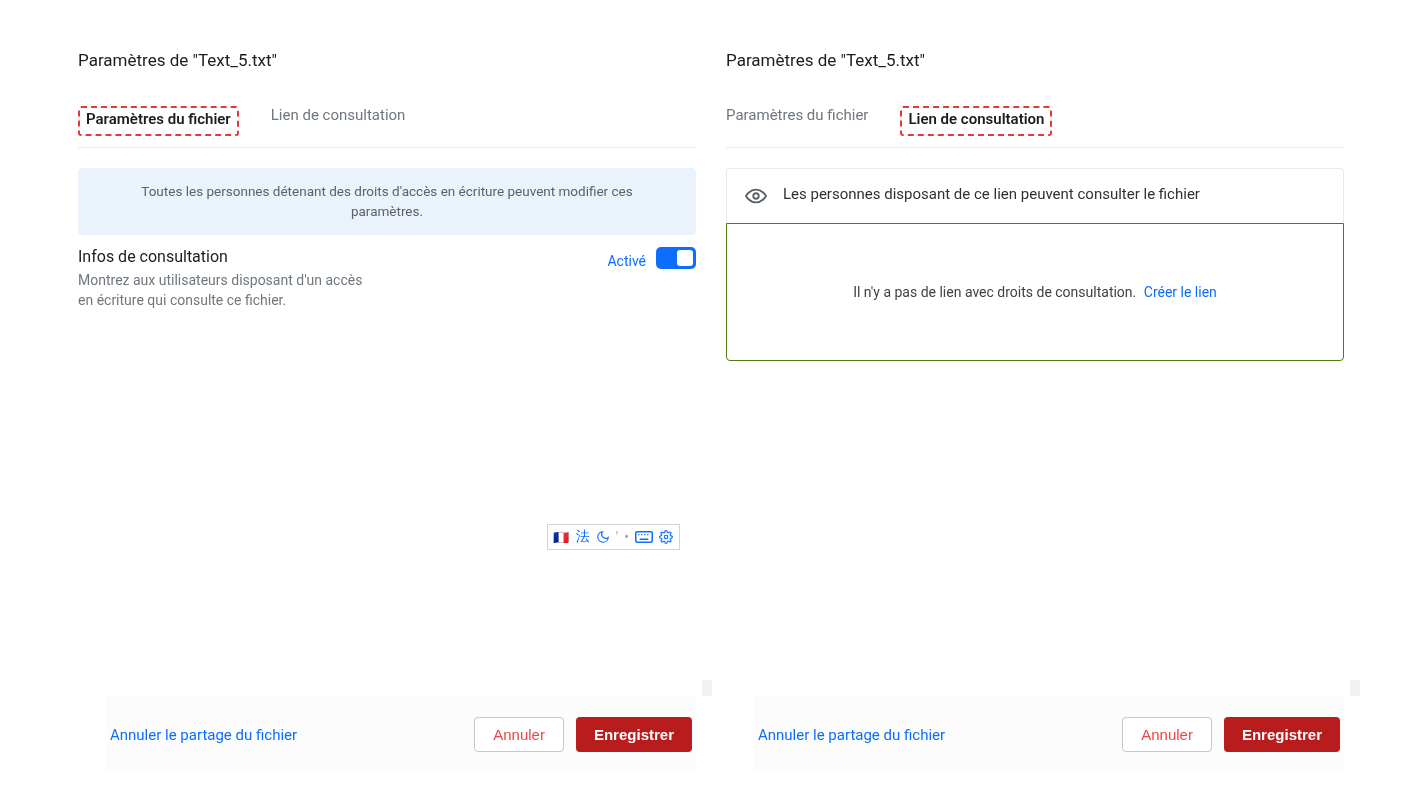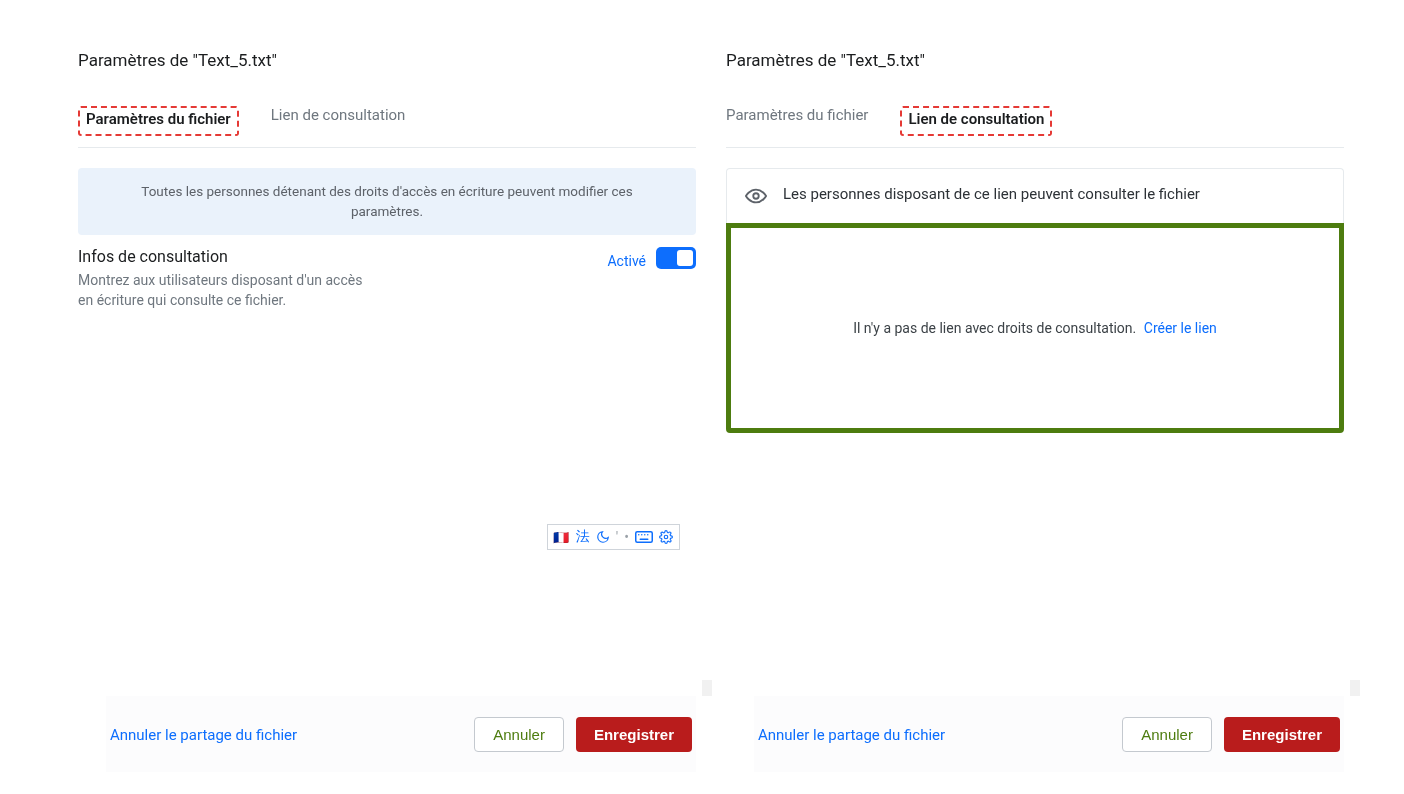--- a/index.html
+++ b/index.html
@@ -134,23 +134,23 @@
       border-bottom: none;
       border-radius: 4px 4px 0 0;
       padding: 16px 18px;
       display: flex;
       gap: 16px;
       font-size: 15px;
       color: #2d3237;
     }
     .link-visibility svg { display: block; }
     .link-empty {
-      border: 5px solid #4d7c0f;
+      border: 1px solid #4d7c0f;
       border-radius: 0 0 4px 4px;
-      padding: 92px 18px;
+      padding: 60px 18px;
       text-align: center;
       font-size: 14px;
       color: #3c4247;
     }
     .link-empty a {
       color: #0d6efd;
       text-decoration: none;
       margin-left: 4px;
     }
     
@@ -185,21 +185,21 @@
     .btn {
       font-size: 15px;
       padding: 8px 18px;
       border-radius: 4px;
       cursor: pointer;
       border: none;
     }
     .btn-cancel {
       background: #fff;
       border: 1px solid #c4c9cf;
-      color: #4d7c0f;
+      color: #ef4444;
     }
     .btn-save {
       background: #b91c1c;
       color: #fff;
       font-weight: 600;
     }
   </style>
 </head>
 <body>
 

